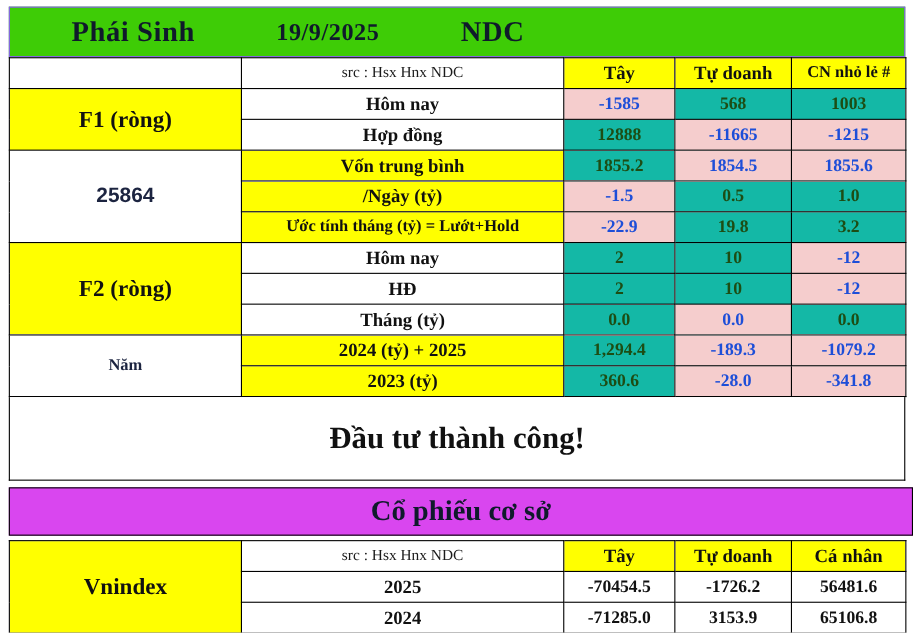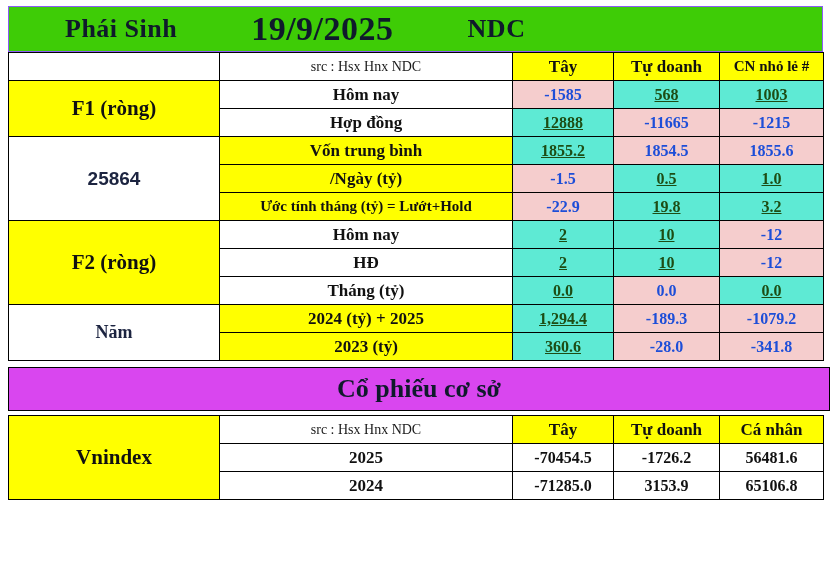--- a/index.html
+++ b/index.html
@@ -59,37 +59,37 @@
     padding-left: 56px;
   }
   .banner .b-title {
     font-weight: bold;
     font-size: 26px;
     color: #0f1a2b;
     letter-spacing: 0.5px;
   }
   .banner .b-date {
     font-weight: bold;
-    font-size: 34px;
+    font-size: 22px;
     color: #0f1a2b;
     margin-left: 74px;
     letter-spacing: 0.5px;
   }
   .banner .b-code {
     font-weight: bold;
     font-size: 26px;
     color: #0f1a2b;
     margin-left: 74px;
     letter-spacing: 0.5px;
   }
 
   
   .yellow  { background: #ffff00; }
   .white   { background: #ffffff; }
-  .green   { background: #5eead4; color: #1d4d14; text-decoration: underline; }
+  .green   { background: #14b8a6; color: #1d4d14; }
   .pink    { background: #f5cdcd; color: #1d4ed8; }
 
   .hdr {
     background: #ffff00;
     font-weight: bold;
     font-size: 17px;
     color: #111111;
   }
   .hdr-cn {
     background: #ffff00;
@@ -109,21 +109,21 @@
     color: #111111;
   }
   .grouplabel-navy {
     font-weight: bold;
     font-size: 19px;
     color: #1c2440;
     font-family: "Liberation Sans", "DejaVu Sans", sans-serif;
   }
   .grouplabel-navy-serif {
     font-weight: bold;
-    font-size: 18px;
+    font-size: 15px;
     color: #1c2440;
   }
   .desc {
     font-weight: bold;
     font-size: 17px;
     color: #111111;
   }
   .desc-sm {
     font-weight: bold;
     font-size: 15px;
@@ -266,20 +266,23 @@
         </tr>
         <tr>
           <td class="r-std yellow desc">2023 (tỷ)</td>
           <td class="r-std num green">360.6</td>
           <td class="r-std num pink">-28.0</td>
           <td class="r-std num pink">-341.8</td>
         </tr>
       </tbody>
   </table>
 
+  <div class="slogan">
+    <span>Đầu tư thành công!</span>
+  </div>
 
   <div class="banner2">
     <span>Cổ phiếu cơ sở</span>
   </div>
 
   <table class="grid" style="margin-top:4px;">
     <colgroup>
       <col class="d-label">
         <col class="d-desc">
         <col class="d-tay">

